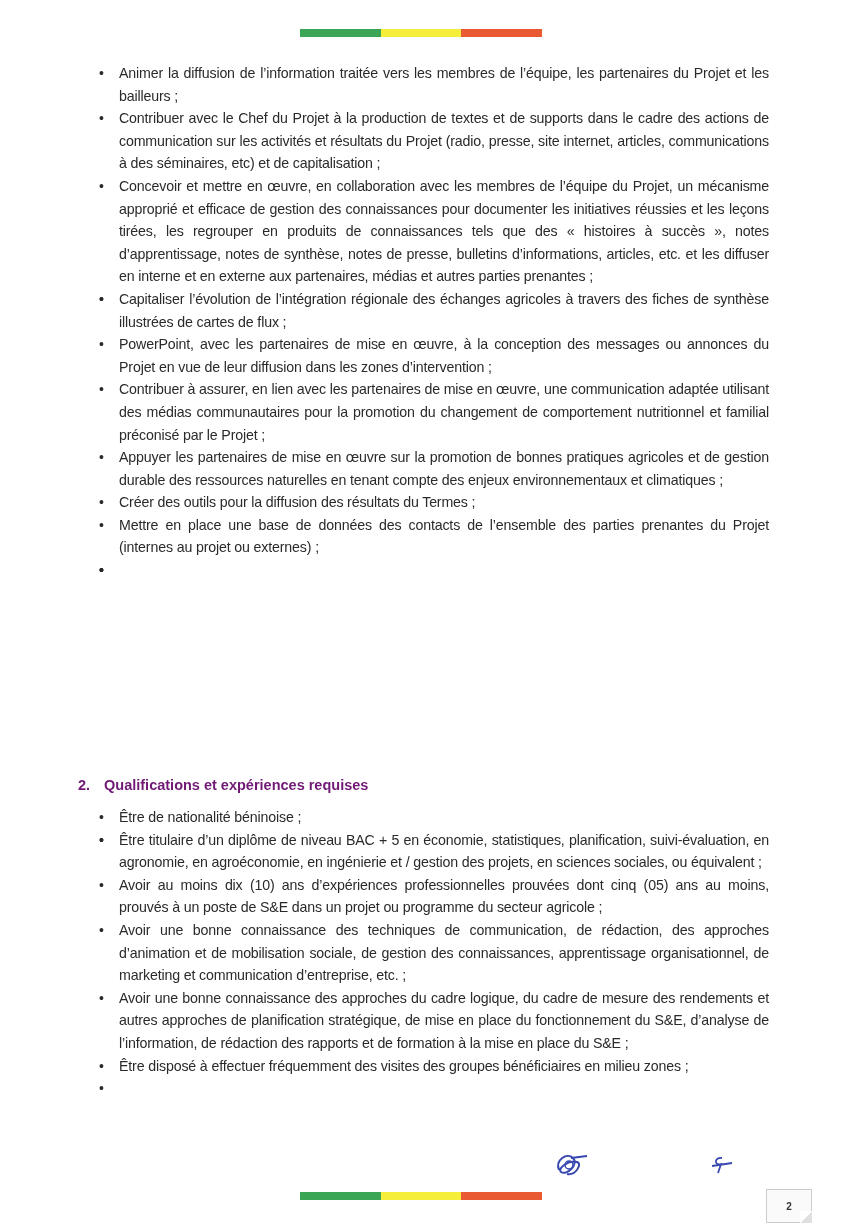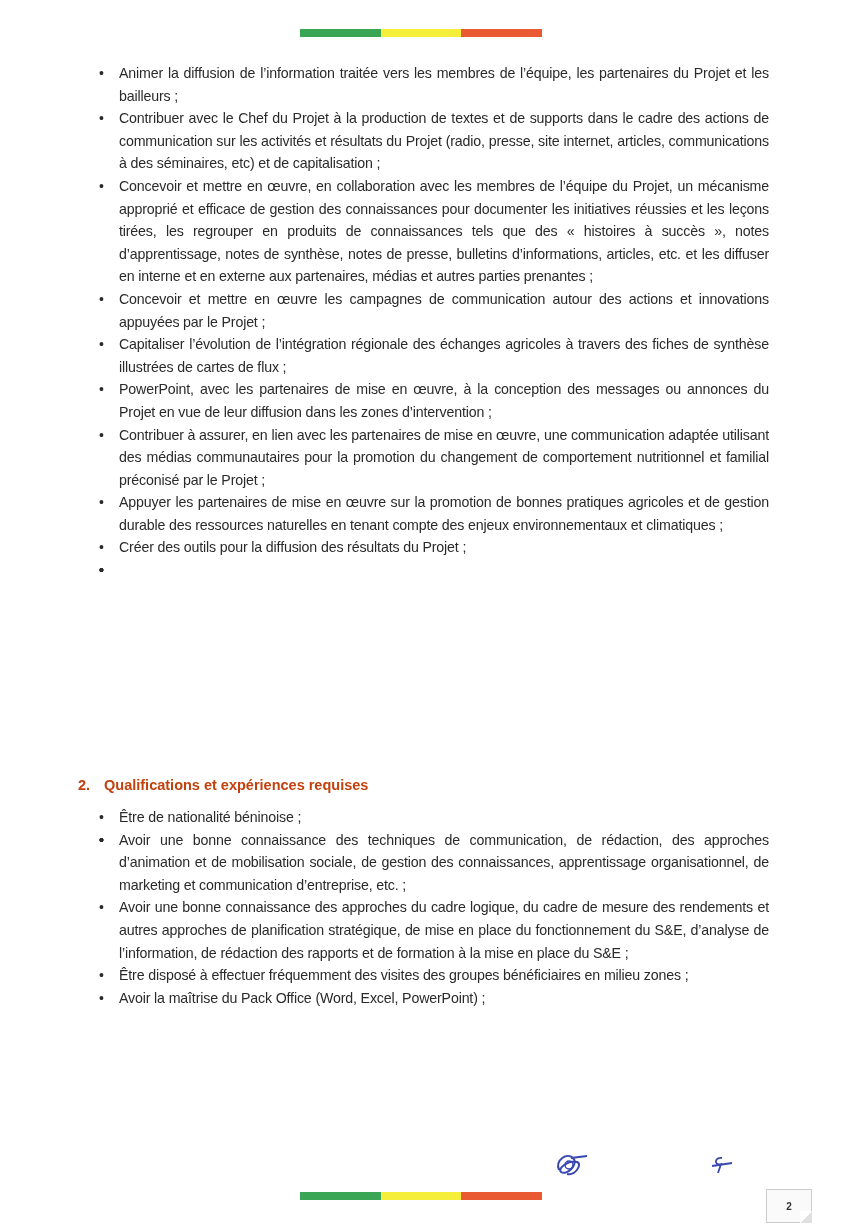--- a/index.html
+++ b/index.html
@@ -9,21 +9,21 @@
   .flagbar.top { top: 29px; }
   .flagbar.bottom { top: 1192px; }
   .flagbar span { flex: 1; display: block; }
   .page { position: absolute; left: 0; top: 0; width: 860px; }
   ul.bullets { list-style: none; margin: 0; padding: 0; }
   ul.bullets li { position: relative; font-size: 14.2px; line-height: 22.6px; text-align: justify;
                   letter-spacing: -0.15px; }
   ul.bullets li .dot { position: absolute; left: -20px; top: 0; font-size: 14px; }
   .list1 { position: absolute; left: 119px; top: 62px; width: 650px; }
   .section-title { position: absolute; left: 78px; top: 777px; font-size: 14.5px; font-weight: bold;
-                   color: #c2410c; }
+                   color: #701a75; }
   .section-title .num { display: inline-block; width: 22px; }
   .list2 { position: absolute; left: 119px; top: 806px; width: 650px; }
   .sig1 { position: absolute; left: 553px; top: 1150px; }
   .sig2 { position: absolute; left: 706px; top: 1155px; }
   .pagebox { position: absolute; left: 766px; top: 1189px; width: 44px; height: 32px;
              border: 1px solid #ccc; background: #fafafa; font-size: 10px; font-weight: bold;
              display: flex; align-items: center; justify-content: center; color: #333; }
   .pagebox .fold { position: absolute; right: -1px; bottom: -1px; width: 12px; height: 12px;
                    background: linear-gradient(135deg, #fff 50%, #e0e0e0 50%); }
 </style>
@@ -34,46 +34,46 @@
   <span style="background:#3aa655"></span>
   <span style="background:#f5ee3a"></span>
   <span style="background:#ea5a32"></span>
 </div>
 
 <div class="page">
   <ul class="bullets list1" id="list1">
       <li><span class="dot">•</span><span>Animer la diffusion de l’information traitée vers les membres de l’équipe, les partenaires du Projet et les bailleurs ;</span></li>
       <li><span class="dot">•</span><span>Contribuer avec le Chef du Projet à la production de textes et de supports dans le cadre des actions de communication sur les activités et résultats du Projet (radio, presse, site internet, articles, communications à des séminaires, etc) et de capitalisation ;</span></li>
       <li><span class="dot">•</span><span>Concevoir et mettre en œuvre, en collaboration avec les membres de l’équipe du Projet, un mécanisme approprié et efficace de gestion des connaissances pour documenter les initiatives réussies et les leçons tirées, les regrouper en produits de connaissances tels que des « histoires à succès », notes d’apprentissage, notes de synthèse, notes de presse, bulletins d’informations, articles, etc. et les diffuser en interne et en externe aux partenaires, médias et autres parties prenantes ;</span></li>
-      <li><span class="dot">•</span><span>Concevoir et mettre en œuvre les campagnes de communication autour des actions et innovations appuyées par le Projet ;</span></li>
+      <li><span class="dot">•</span></li>
       <li><span class="dot">•</span><span>Capitaliser l’évolution de l’intégration régionale des échanges agricoles à travers des fiches de synthèse illustrées de cartes de flux ;</span></li>
       <li><span class="dot">•</span><span>PowerPoint, avec les partenaires de mise en œuvre, à la conception des messages ou annonces du Projet en vue de leur diffusion dans les zones d’intervention ;</span></li>
       <li><span class="dot">•</span><span>Contribuer à assurer, en lien avec les partenaires de mise en œuvre, une communication adaptée utilisant des médias communautaires pour la promotion du changement de comportement nutritionnel et familial préconisé par le Projet ;</span></li>
       <li><span class="dot">•</span><span>Appuyer les partenaires de mise en œuvre sur la promotion de bonnes pratiques agricoles et de gestion durable des ressources naturelles en tenant compte des enjeux environnementaux et climatiques ;</span></li>
-      <li><span class="dot">•</span><span>Créer des outils pour la diffusion des résultats du Projet ;</span></li>
-      <li><span class="dot">•</span></li>
+      <li><span class="dot">•</span><span>Créer des outils pour la diffusion des résultats du Termes ;</span></li>
+      <li><span class="dot">•</span><span>Mettre en place une base de données des contacts de l’ensemble des parties prenantes du Projet (internes au projet ou externes) ;</span></li>
       <li><span class="dot">•</span></li>
       <li><span class="dot">•</span></li>
       <li><span class="dot">•</span></li>
     </ul>
 
   <div class="section-title">
     <span class="num">2.</span>
     <span>Qualifications et expériences requises</span>
   </div>
 
   <ul class="bullets list2" id="list2">
       <li><span class="dot">•</span><span>Être de nationalité béninoise ;</span></li>
       <li><span class="dot">•</span></li>
-      <li><span class="dot">•</span></li>
-      <li><span class="dot">•</span></li>
+      <li><span class="dot">•</span><span>Être titulaire d’un diplôme de niveau BAC + 5 en économie, statistiques, planification, suivi-évaluation, en agronomie, en agroéconomie, en ingénierie et / gestion des projets, en sciences sociales, ou équivalent ;</span></li>
+      <li><span class="dot">•</span><span>Avoir au moins dix (10) ans d’expériences professionnelles prouvées dont cinq (05) ans au moins, prouvés à un poste de S&amp;E dans un projet ou programme du secteur agricole ;</span></li>
       <li><span class="dot">•</span><span>Avoir une bonne connaissance des techniques de communication, de rédaction, des approches d’animation et de mobilisation sociale, de gestion des connaissances, apprentissage organisationnel, de marketing et communication d’entreprise, etc. ;</span></li>
       <li><span class="dot">•</span><span>Avoir une bonne connaissance des approches du cadre logique, du cadre de mesure des rendements et autres approches de planification stratégique, de mise en place du fonctionnement du S&amp;E, d’analyse de l’information, de rédaction des rapports et de formation à la mise en place du S&amp;E ;</span></li>
       <li><span class="dot">•</span><span>Être disposé à effectuer fréquemment des visites des groupes bénéficiaires en milieu zones ;</span></li>
-      <li><span class="dot">•</span><span>Avoir la maîtrise du Pack Office (Word, Excel, PowerPoint) ;</span></li>
+      <li><span class="dot">•</span></li>
     </ul>
 </div>
 
 <div class="sig1">
   <svg width="40" height="30" viewBox="0 0 40 30">
     <path d="M6 20 C2 10 14 2 20 8 C26 14 14 26 8 22 C4 18 16 10 24 12 C30 14 22 26 14 24 M18 8 L34 6" fill="none" stroke="#3848b0" stroke-width="2"></path>
     <circle cx="16" cy="15" r="4" fill="none" stroke="#3848b0" stroke-width="1.5"></circle>
   </svg>
 </div>
 <div class="sig2">

